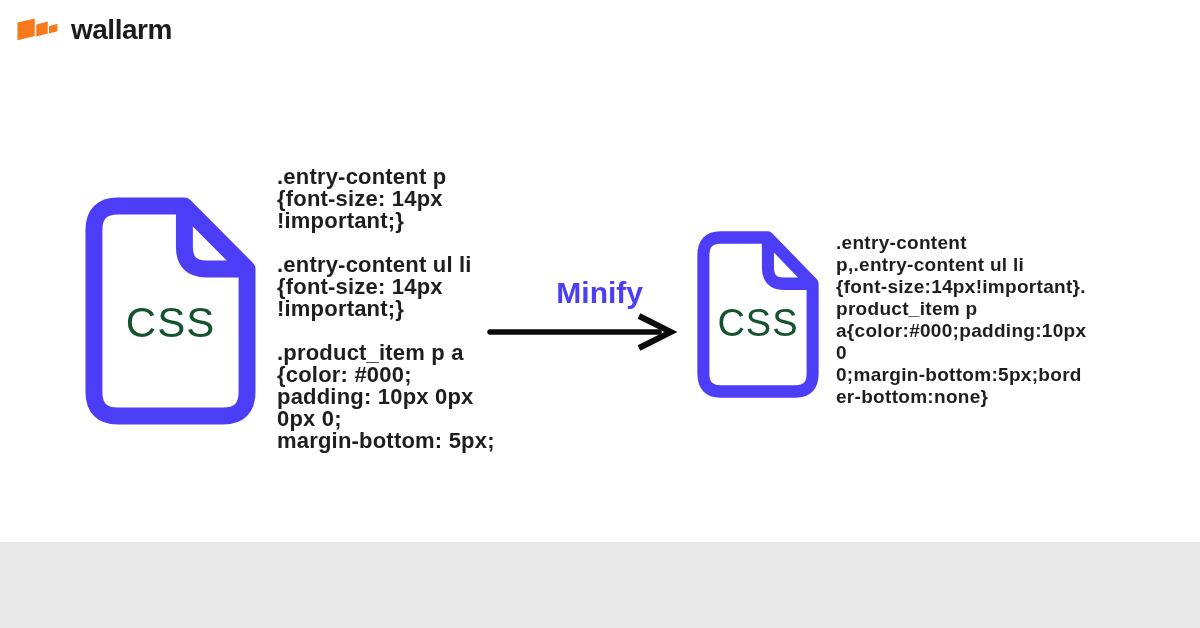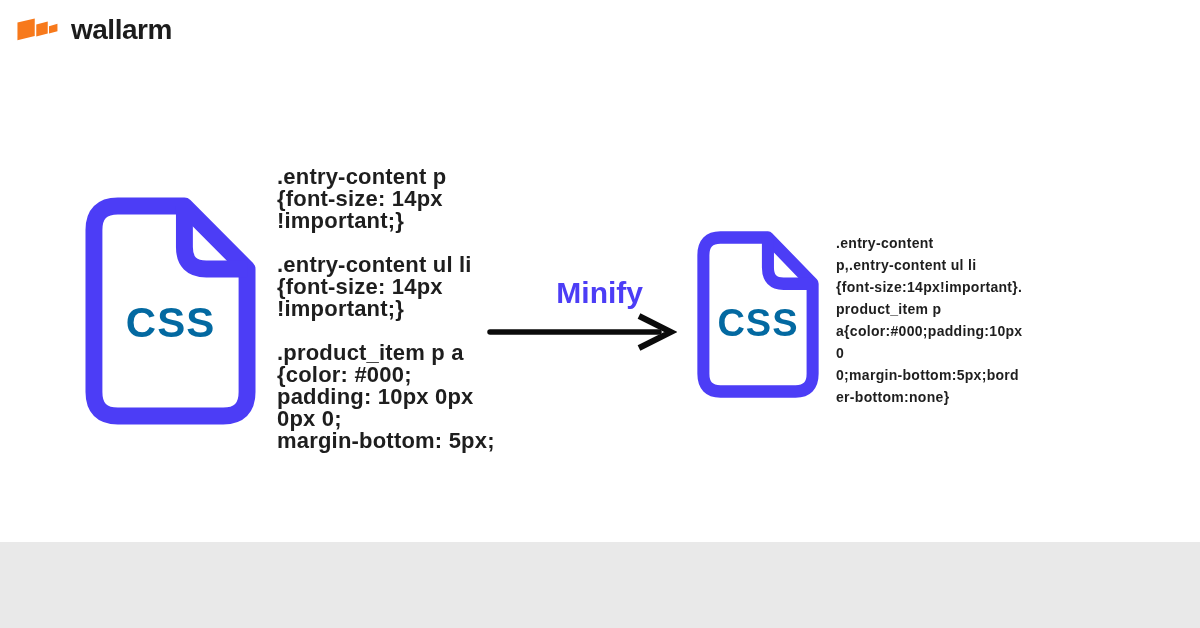--- a/index.html
+++ b/index.html
@@ -19,39 +19,39 @@
   .brand svg{display:block;}
   .brand-name{
     font-size:28px;font-weight:700;color:#1c1c1c;
     letter-spacing:-0.5px;line-height:36px;
   }
   
   .file-icon{position:absolute;display:flex;align-items:center;justify-content:center;}
   .file-icon svg{position:absolute;inset:0;width:100%;height:100%;}
   .file-label{
     position:relative;z-index:2;
-    font-weight:700;color:#0369a1;letter-spacing:1px;
+    font-weight:400;color:#14532d;letter-spacing:1px;
   }
   .file-source{left:85px;top:197px;width:171px;height:228px;}
   .file-source .file-label{font-size:42px;padding-top:24px;}
   .file-result{left:697px;top:231px;width:122px;height:167px;}
   .file-result .file-label{font-size:38px;padding-top:18px;}
   
   .code{
     position:absolute;
     white-space:pre-line;
     color:#1e1e1e;font-weight:700;
   }
   .code-source{
     left:277px;top:166px;width:230px;
     font-size:22px;line-height:22px;letter-spacing:0.2px;
   }
   .code-result{
     left:836px;top:232px;width:292px;
-    font-size:14px;line-height:22px;letter-spacing:0.3px;
+    font-size:19px;line-height:22px;letter-spacing:0.3px;
   }
   
   .transform-label{
     position:absolute;left:513px;top:276px;width:130px;
     text-align:right;
     font-size:30px;font-weight:700;color:#4c3df6;
   }
   .transform-arrow{position:absolute;left:487px;top:313px;}
 </style>
 </head>

